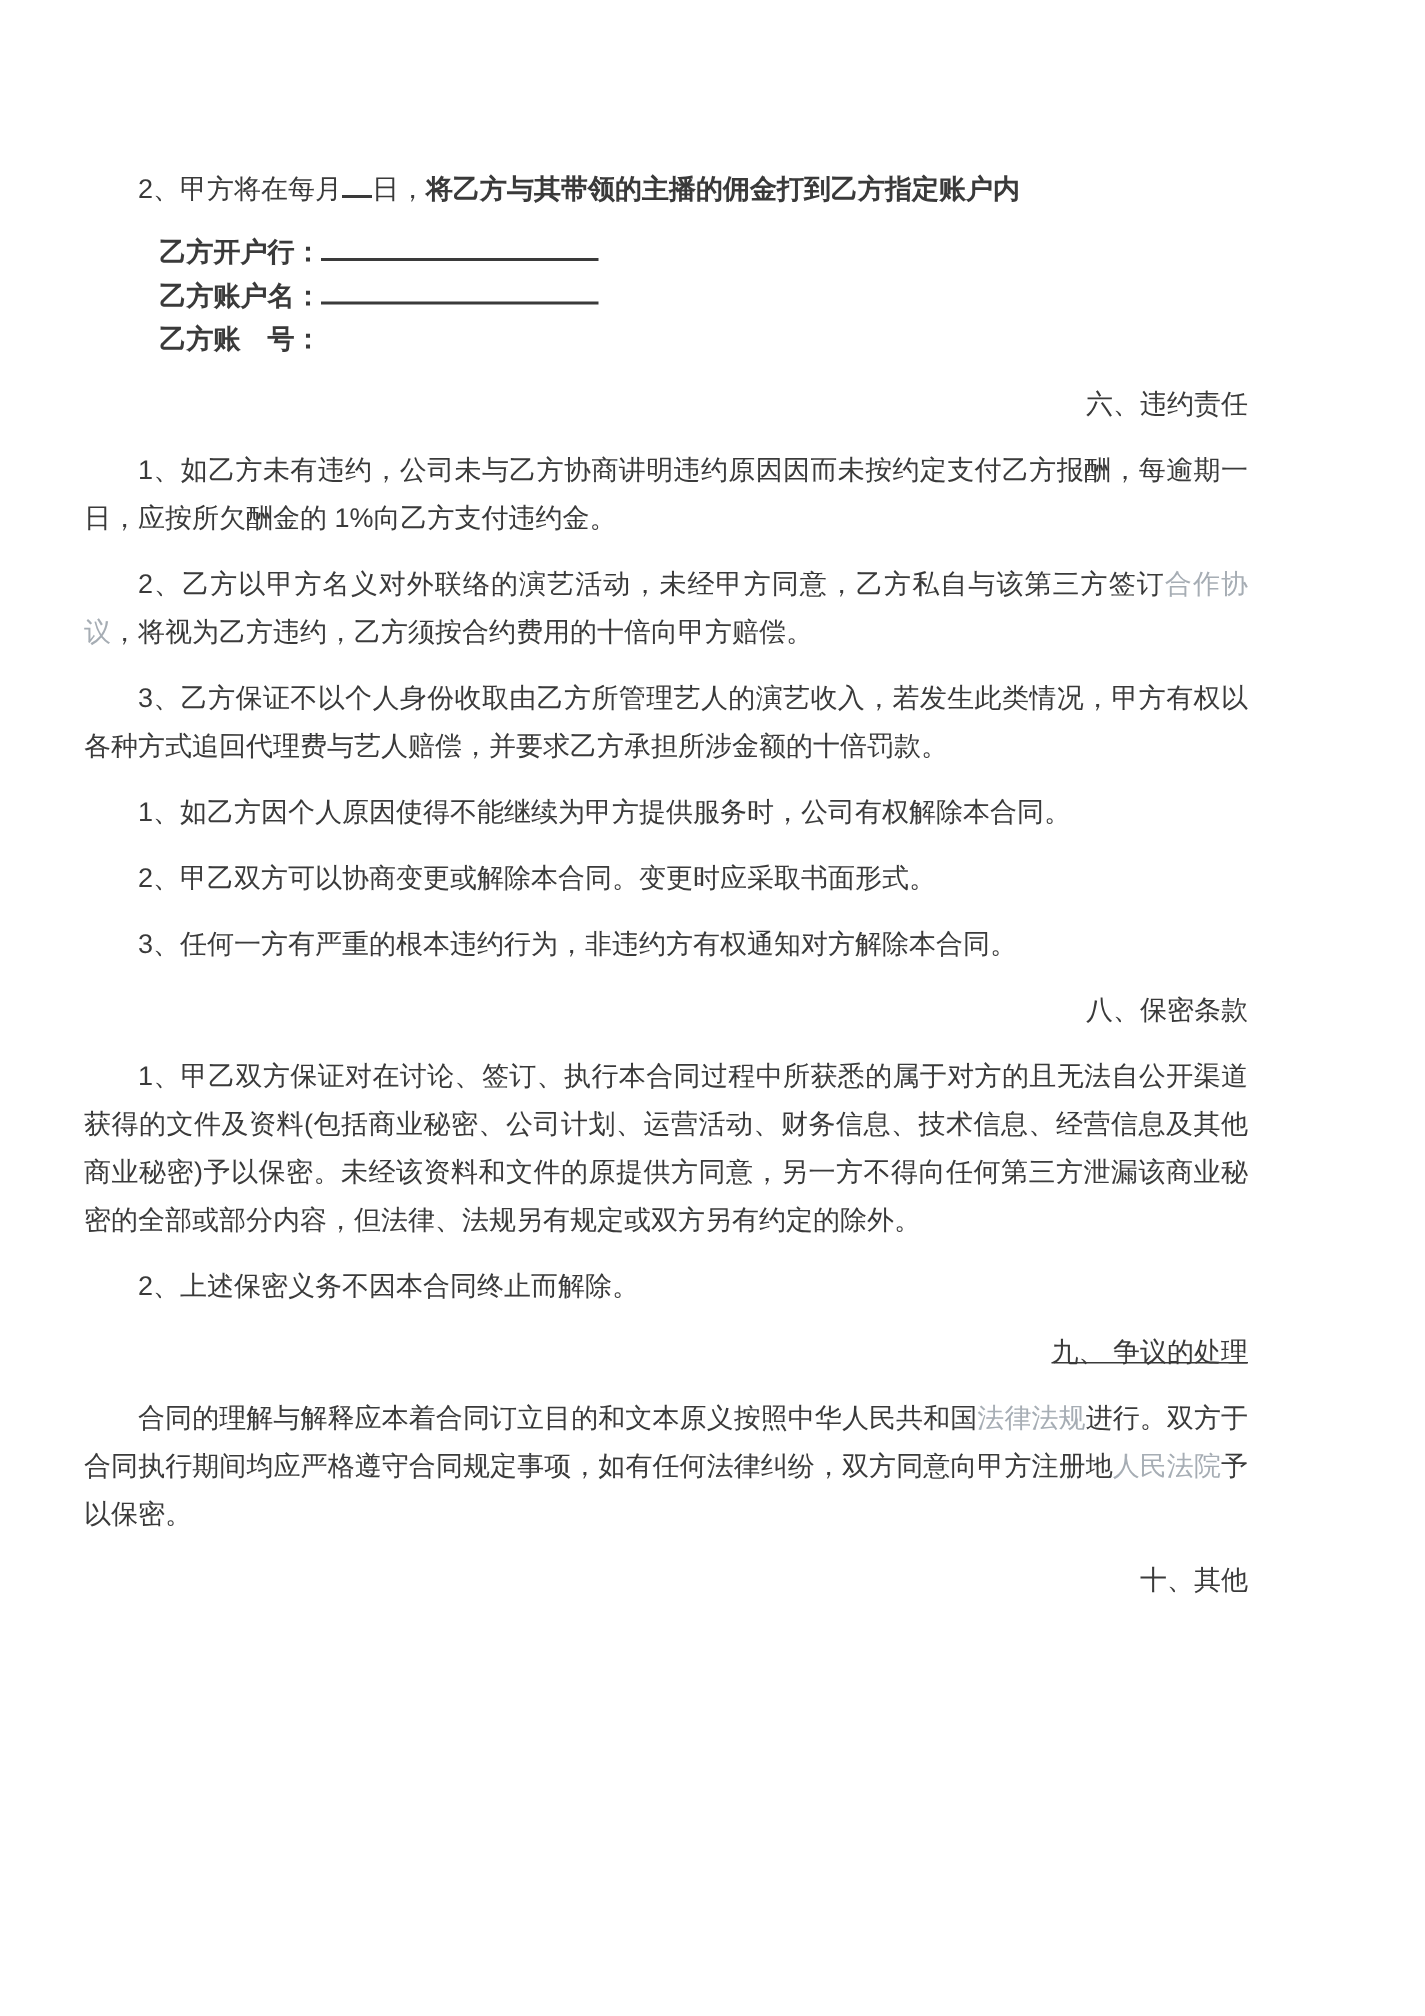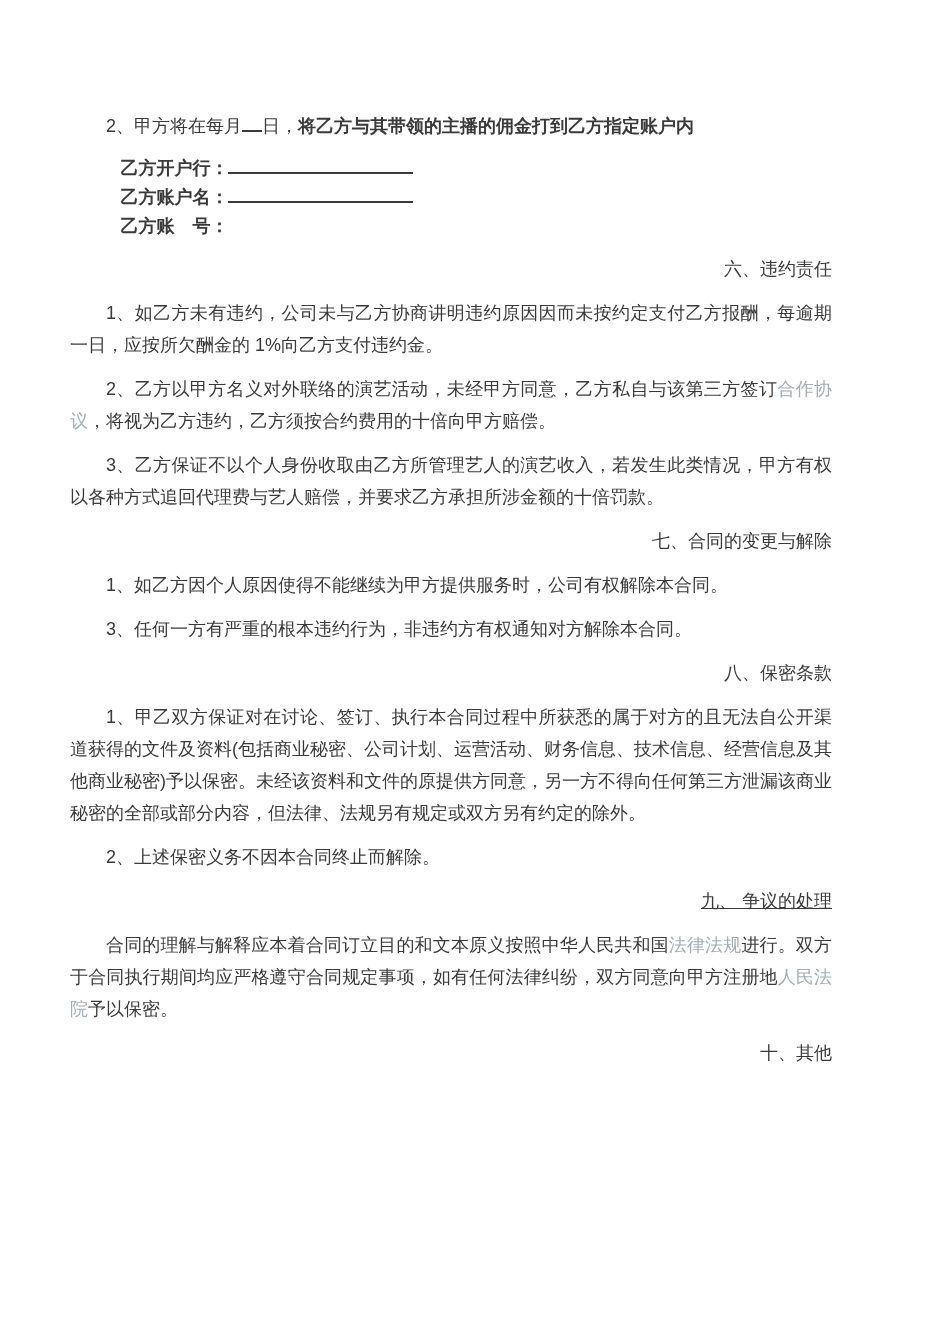--- a/index.html
+++ b/index.html
@@ -15,21 +15,21 @@
   body{
     width:950px;
     height:1344px;
     overflow:hidden;
     font-family:"Liberation Sans","DejaVu Sans",sans-serif;
     color:var(--text);
   }
   .doc{
     box-sizing:border-box;
     width:950px;
-    padding:98px 118px 30px 70px;
+    padding:98px 118px 30px 56px;
     font-size:18px;
     line-height:32px;
   }
   .para, .heading{
     margin:12px 0;
     text-align:justify;
     text-indent:2em;
   }
   .heading{
     text-align:right;
@@ -69,22 +69,22 @@
     <p class="para"><span>2、甲方将在每月</span><span class="blank" style="width: 20px;"></span><span>日，</span><span class="b">将乙方与其带领的主播的佣金打到乙方指定账户内</span></p>
     <div class="fields">
       <p class="field-row"><span>乙方开户行：</span><span class="blank" style="width: 185px;"></span></p>
       <p class="field-row"><span>乙方账户名：</span><span class="blank" style="width: 185px;"></span></p>
       <p class="field-row"><span>乙方账　号：</span></p>
     </div>
     <p class="heading">六、违约责任</p>
     <p class="para"><span>1、如乙方未有违约，公司未与乙方协商讲明违约原因因而未按约定支付乙方报酬，每逾期一日，应按所欠酬金的 1%向乙方支付违约金。</span></p>
     <p class="para"><span>2、乙方以甲方名义对外联络的演艺活动，未经甲方同意，乙方私自与该第三方签订</span><span class="link">合作协议</span><span>，将视为乙方违约，乙方须按合约费用的十倍向甲方赔偿。</span></p>
     <p class="para"><span>3、乙方保证不以个人身份收取由乙方所管理艺人的演艺收入，若发生此类情况，甲方有权以各种方式追回代理费与艺人赔偿，并要求乙方承担所涉金额的十倍罚款。</span></p>
-    <p class="heading">七、合同的变更与解除</p>
     <p class="para"><span>1、如乙方因个人原因使得不能继续为甲方提供服务时，公司有权解除本合同。</span></p>
+    <p class="para"><span>2、甲乙双方可以协商变更或解除本合同。变更时应采取书面形式。</span></p>
     <p class="para"><span>3、任何一方有严重的根本违约行为，非违约方有权通知对方解除本合同。</span></p>
     <p class="heading">八、保密条款</p>
     <p class="para"><span>1、甲乙双方保证对在讨论、签订、执行本合同过程中所获悉的属于对方的且无法自公开渠道获得的文件及资料(包括商业秘密、公司计划、运营活动、财务信息、技术信息、经营信息及其他商业秘密)予以保密。未经该资料和文件的原提供方同意，另一方不得向任何第三方泄漏该商业秘密的全部或部分内容，但法律、法规另有规定或双方另有约定的除外。</span></p>
     <p class="para"><span>2、上述保密义务不因本合同终止而解除。</span></p>
     <p class="heading small-indent">九、 争议的处理</p>
     <p class="para"><span>合同的理解与解释应本着合同订立目的和文本原义按照中华人民共和国</span><span class="link">法律法规</span><span>进行。双方于合同执行期间均应严格遵守合同规定事项，如有任何法律纠纷，双方同意向甲方注册地</span><span class="link">人民法院</span><span>予以保密。</span></p>
     <p class="heading">十、其他</p>
   </main>
 
 </body></html>

